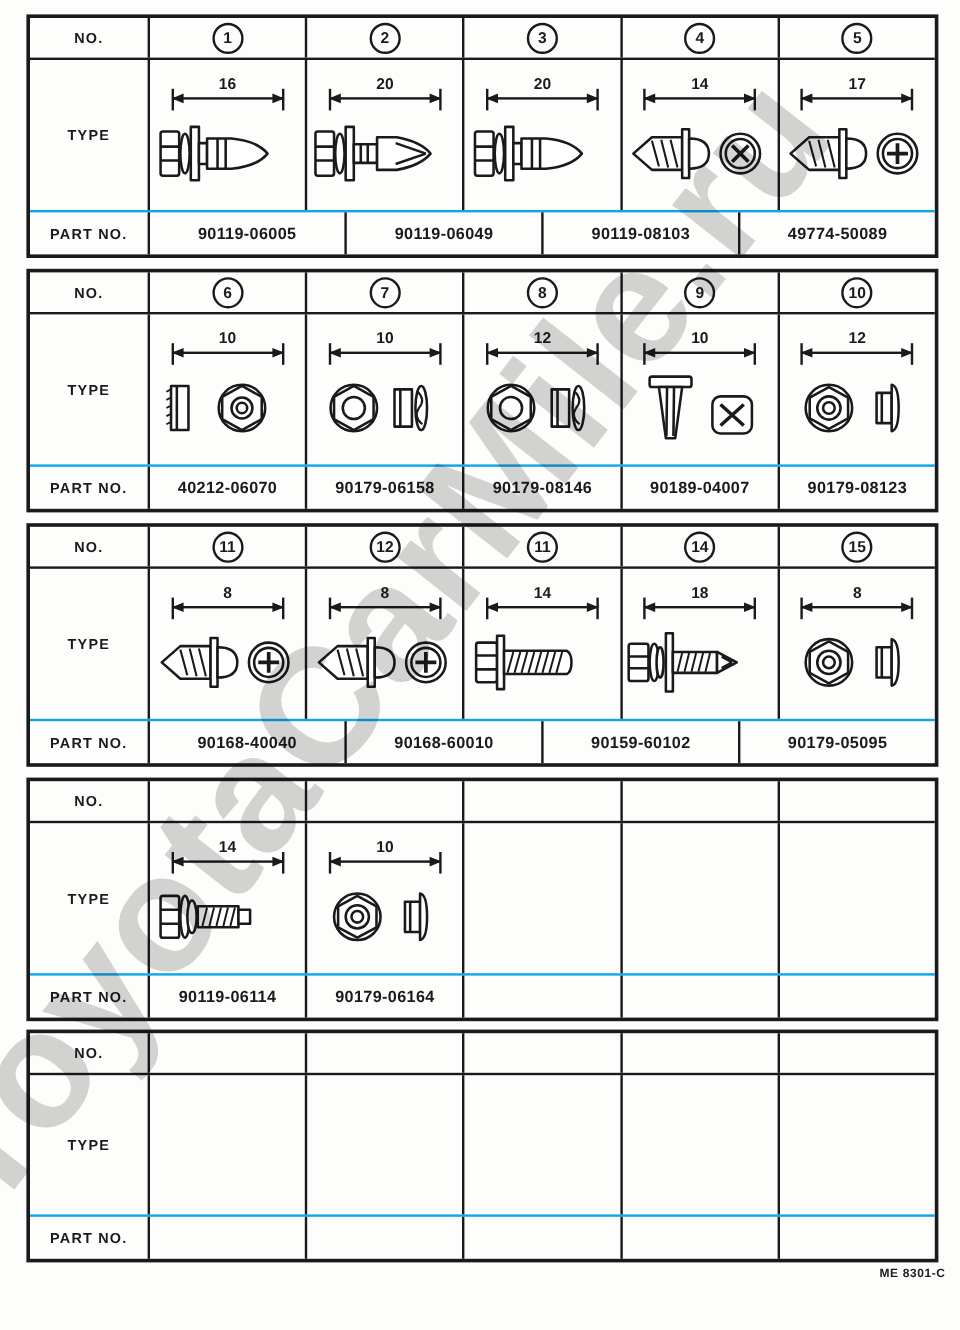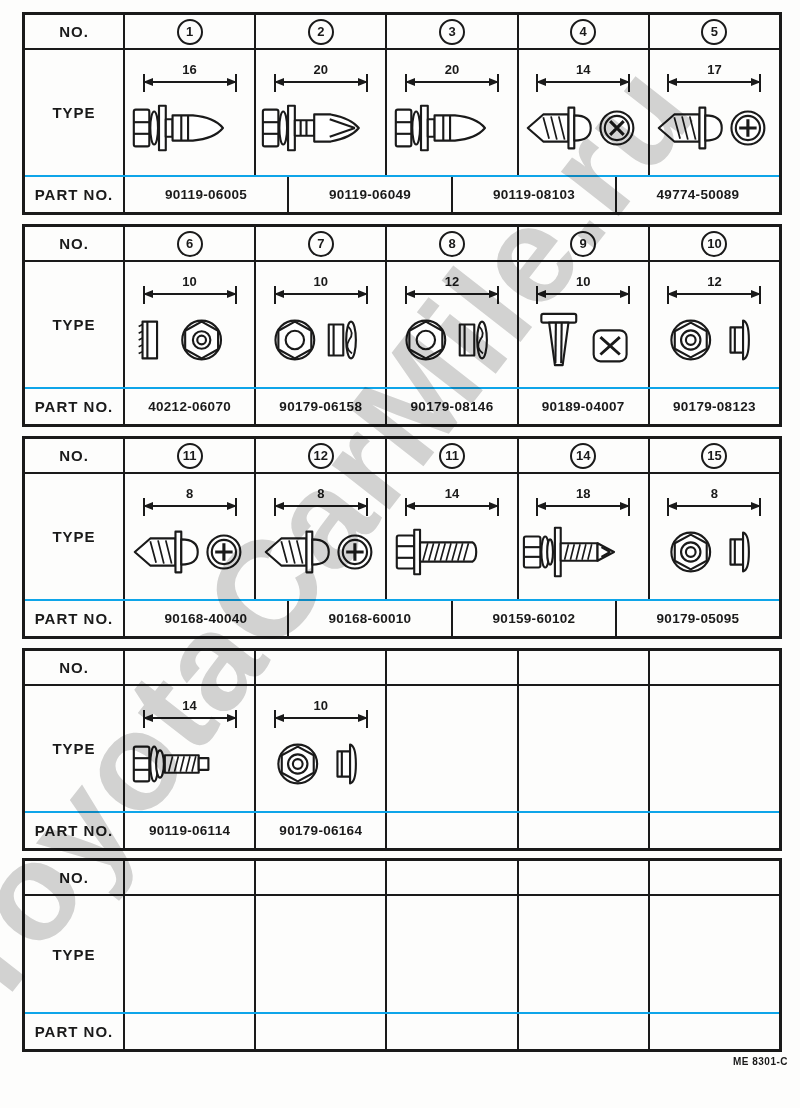--- a/index.html
+++ b/index.html
@@ -5,21 +5,21 @@
   html,body{margin:0;padding:0;}
   body{width:800px;height:1108px;background:#fdfdfc;position:relative;overflow:hidden;
        font-family:"Liberation Sans", sans-serif;color:#1a1a1a;}
   .tbl{position:absolute;left:22px;width:754px;border:3px solid #1a1a1a;background:transparent;}
   .row{display:flex;}
   .row-no{height:33px;border-bottom:2px solid #1a1a1a;}
   .row-type{height:125px;}
   .row-part{height:35px;border-top:2px solid #0ea5e9;}
   .t5 .row-type{height:116px;}
   .lblcol{width:98px;flex:none;display:flex;align-items:center;justify-content:center;
-          border-right:2px solid #1a1a1a;font-weight:700;font-size:15px;letter-spacing:1px;}
+          border-right:2px solid #1a1a1a;font-weight:700;font-size:12px;letter-spacing:1px;}
   .dcell{flex:1;display:flex;align-items:center;justify-content:center;min-width:0;}
   .dcell + .dcell{border-left:2px solid #1a1a1a;}
   .circ{display:flex;align-items:center;justify-content:center;width:22px;height:22px;
         border:2px solid #1a1a1a;border-radius:50%;font-size:13px;font-weight:700;}
   .circ:empty{display:none;}
   .part-cell{font-weight:700;font-size:13.5px;letter-spacing:.3px;}
   .type-cell{flex-direction:column;gap:5px;}
   .art{width:126px;height:62px;display:block;}
   
   .dim{position:relative;width:94px;height:26px;flex:none;}

